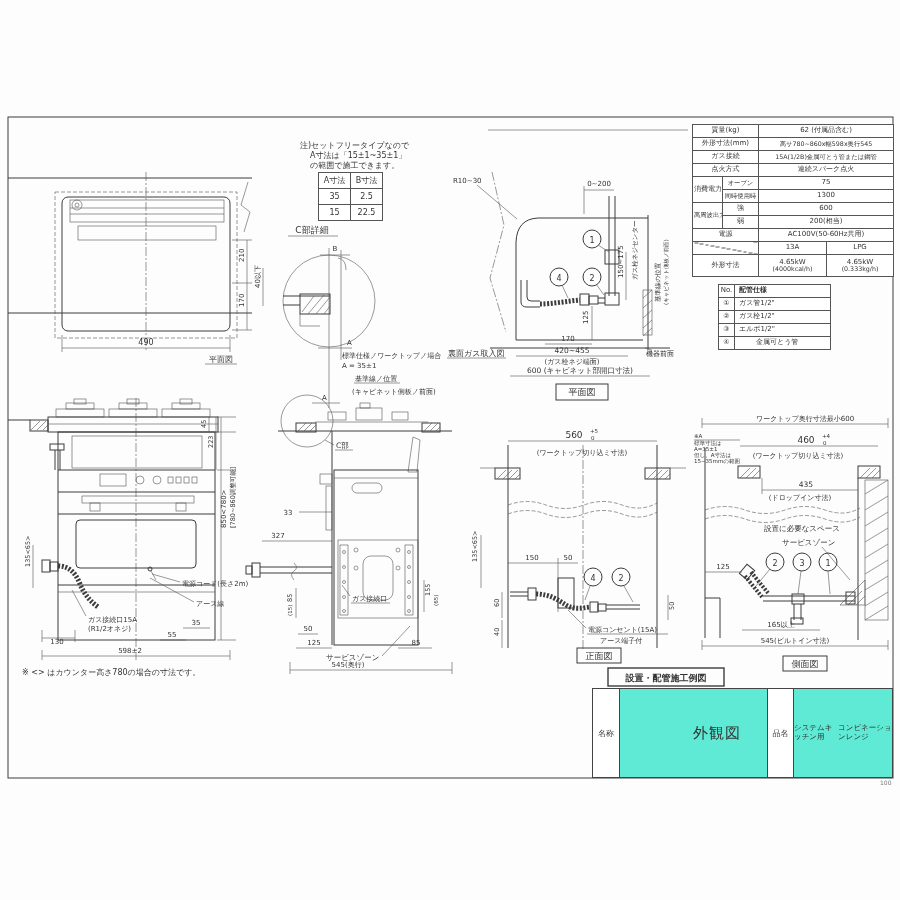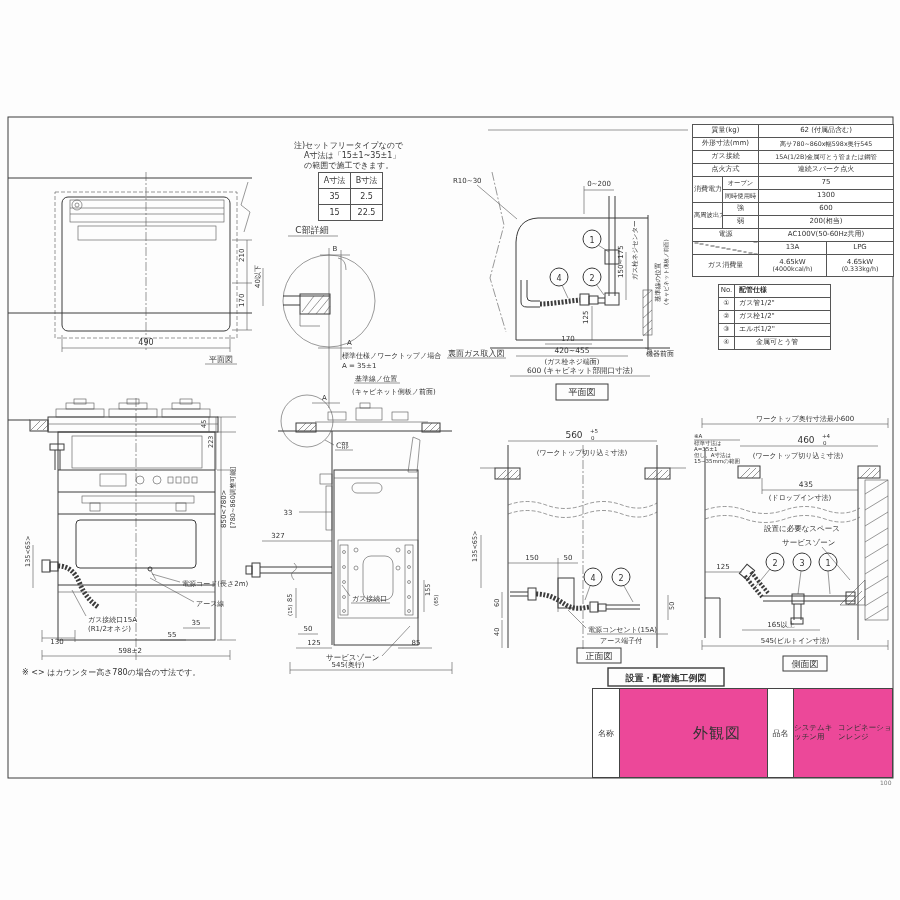--- a/index.html
+++ b/index.html
@@ -23,21 +23,21 @@
   .spec td{height:12px;}
   .spec .vs{font-size:6.3px;}
   .diag{background:linear-gradient(to top right,transparent 48.5%,#555 48.5%,#555 51.5%,transparent 51.5%);}
   .pip{left:718px;top:284px;width:112px;font-size:7px;line-height:1.05;}
   .pip td{height:12px;}
   .abt{left:318px;top:172px;width:65px;font-size:8px;}
   .abt td{height:15px;}
   .note{position:absolute;font-size:8px;line-height:1.25;color:#333;}
   
   .tb{position:absolute;left:592px;top:688px;width:301px;height:90px;border:1.5px solid #444;
-      display:flex;flex-direction:column;background:#ec4899;box-sizing:border-box;}
+      display:flex;flex-direction:column;background:#5eead4;box-sizing:border-box;}
   .tbr{display:flex;flex:1;border-top:1px solid #444;min-height:0;}
   .tbr:first-child{border-top:none;}
   .tbc{border-left:1px solid #444;display:flex;align-items:center;justify-content:center;
        font-size:8px;box-sizing:border-box;overflow:hidden;}
   .tbc:first-child{border-left:none;}
   .lab{background:#fff;}
   .big{font-size:15px;letter-spacing:1px;padding-left:47px;}
   .item{font-size:7.5px;line-height:1.15;flex-direction:row;}
   .co{font-size:15px;font-weight:bold;letter-spacing:1px;}
   .sheetno{position:absolute;left:880px;top:779px;font-size:6px;color:#777;}
@@ -465,21 +465,21 @@
     <rect x="783" y="656" width="44" height="15" class="s"></rect>
     <text x="805" y="667" class="t9 mid">側面図</text>
   </g>
 
   <g>
     <rect x="608" y="668" width="116" height="18" class="s" style="stroke-width:1.4"></rect>
     <text x="666" y="681" class="t9 mid bold">設置・配管施工例図</text>
   </g>
 </svg>
 
-<div class="note" style="left:294px;top:141px;">
+<div class="note" style="left:300px;top:141px;">
   <div>注)セットフリータイプなので</div>
   <div style="padding-left:10px">A寸法は「15±1~35±1」</div>
   <div style="padding-left:10px">の範囲で施工できます。</div>
 </div>
 
 <table class="abt">
   <tbody>
         <tr>
     <td>A寸法</td>
     <td>B寸法</td>
@@ -540,21 +540,21 @@
   <tr>
           <td colspan="2">電源</td>
       <td colspan="2">AC100V(50-60Hz共用)</td>
         </tr>
   <tr>
           <td colspan="2" class="diag"></td>
       <td>13A</td>
       <td>LPG</td>
         </tr>
   <tr style="height:22px">
-      <td colspan="2">ガス消費量</td>
+      <td colspan="2">外形寸法</td>
       <td>
         <div>4.65kW</div>
         <div class="vs">(4000kcal/h)</div>
       </td>
       <td>
         <div>4.65kW</div>
         <div class="vs">(0.333kg/h)</div>
       </td>
         </tr>
 </tbody>

